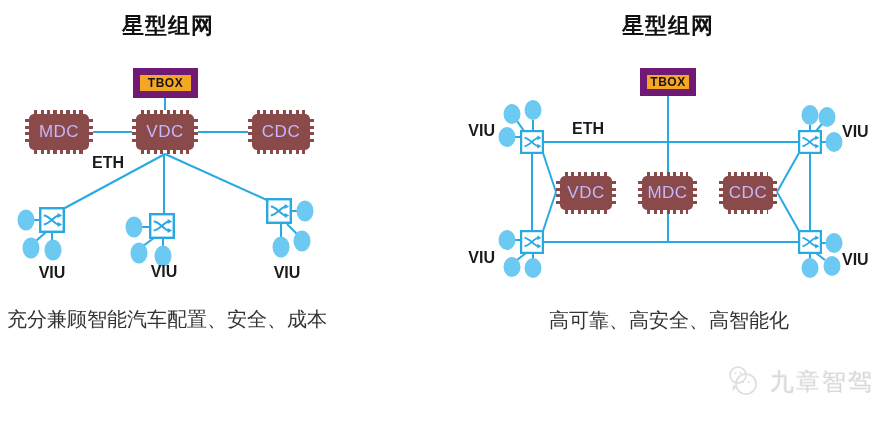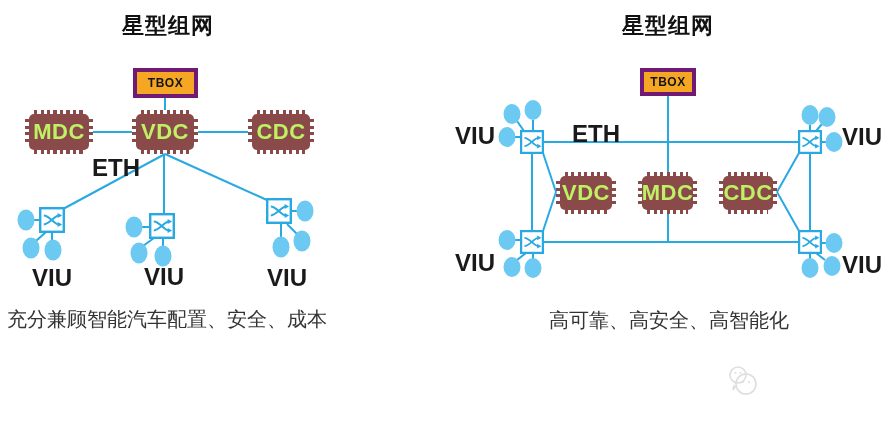--- a/index.html
+++ b/index.html
@@ -11,32 +11,32 @@
     --cap:#333333;
     --wm:#d9d9d9;
   }
   *{margin:0;padding:0;box-sizing:border-box;}
   html,body{background:#ffffff;}
   body{font-family:"Liberation Sans","DejaVu Sans",sans-serif;}
   .canvas{position:relative;width:888px;height:424px;background:#ffffff;overflow:hidden;}
   .lines{position:absolute;left:0;top:0;}
   .abs{position:absolute;}
   .title{font-size:22px;font-weight:700;color:#111;text-align:center;letter-spacing:1px;}
-  .tbox{background:var(--tbox);border:4px solid #701a75;display:flex;align-items:center;justify-content:center;
+  .tbox{background:var(--tbox);border:7px solid #701a75;display:flex;align-items:center;justify-content:center;
         font-weight:700;font-size:12px;color:#141414;letter-spacing:0.5px;}
   .chip{position:absolute;}
   .chip .body{position:absolute;inset:4px;background:var(--chip);border-radius:5px;display:flex;align-items:center;
-        justify-content:center;color:#bef264;font-weight:700;font-size:22px;letter-spacing:0.5px;}
+        justify-content:center;color:#c4b5fd;font-weight:400;font-size:17px;letter-spacing:0.5px;}
   .chip .t{position:absolute;background:repeating-linear-gradient(90deg,var(--chip) 0 3px,transparent 3px 6.5px);}
   .chip .t.top{top:0;left:9px;right:9px;height:5px;}
   .chip .t.bot{bottom:0;left:9px;right:9px;height:5px;}
   .chip .s{position:absolute;background:repeating-linear-gradient(180deg,var(--chip) 0 3px,transparent 3px 6.5px);}
   .chip .s.lft{left:0;top:9px;bottom:9px;width:5px;}
   .chip .s.rgt{right:0;top:9px;bottom:9px;width:5px;}
-  .lbl{font-size:24px;font-weight:700;color:var(--ink);}
+  .lbl{font-size:16px;font-weight:700;color:var(--ink);}
   .center{text-align:center;}
   .right{text-align:right;}
   .cap-zh{font-size:20px;color:var(--cap);text-align:center;}
   .cap-en{font-size:19px;color:var(--cap);text-align:center;}
   .sw{position:absolute;color:var(--blue);}
   .watermark{display:flex;align-items:center;gap:8px;}
   .wm-text{font-size:24px;color:var(--wm);letter-spacing:2px;
            text-shadow:1px 1px 0 #ffffff,-1px -1px 0 #efefef;}
 </style>
 </head>
@@ -235,15 +235,16 @@
   <div class="abs watermark" style="left:726px;top:364px;">
     <svg width="36" height="36" viewBox="0 0 36 36">
       <circle cx="12" cy="11" r="8" fill="none" stroke="#dedede" stroke-width="1.6"></circle>
       <circle cx="20" cy="20" r="10" fill="none" stroke="#dedede" stroke-width="1.6"></circle>
       <path d="M10 22 l-3 4 l1 -5" fill="none" stroke="#dedede" stroke-width="1.4"></path>
       <circle cx="9.5" cy="9" r="1" fill="#dedede"></circle>
       <circle cx="14.5" cy="9" r="1" fill="#dedede"></circle>
       <circle cx="17" cy="18" r="1.1" fill="#dedede"></circle>
       <circle cx="23" cy="18" r="1.1" fill="#dedede"></circle>
     </svg>
+    <span class="wm-text">九章智驾</span>
   </div>
 
 </div>
 
 </body></html>

